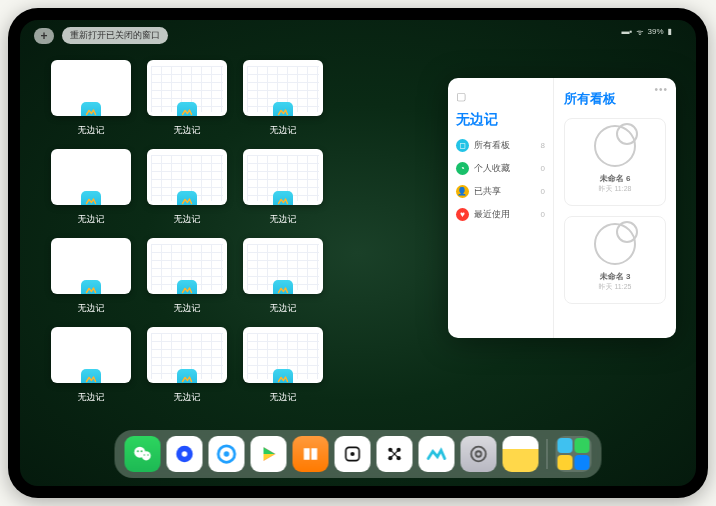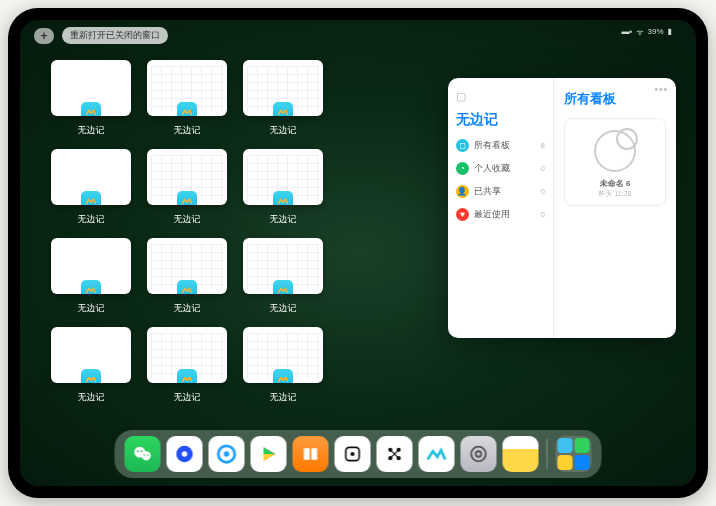--- a/index.html
+++ b/index.html
@@ -127,21 +127,21 @@
   }
   .menu-left { display:flex;align-items:center;gap:5px;}
   .mi-icon { width:13px;height:13px;border-radius:50%;display:flex;align-items:center;justify-content:center;}
   .mi-count { color:#bbb; font-size:8px;}
   .panel-right { flex:1; padding: 12px 10px;}
   .pr-title { color:#0a84ff; font-size:13px; font-weight:600; margin-bottom:10px;}
   .board-card {
     width: 100%; height: 88px;
     border: 1px solid #eee; border-radius:8px;
     margin-bottom:10px; padding:6px;
-    display:flex;flex-direction:column;align-items:center;justify-content:flex-end;
+    display:flex;flex-direction:column;align-items:center;justify-content:flex-start;
   }
   .board-sketch {
     width:42px;height:42px;border:2px solid #ccc;border-radius:50%;
     position:relative;margin-bottom:6px;
   }
   .board-sketch::after{
     content:""; position:absolute; border:2px solid #ccc; border-radius:50%;
     width:18px;height:18px; right:-4px; top:-4px;
   }
   .board-name { font-size:8px; color:#666; font-weight:600;}
@@ -352,20 +352,25 @@
           </div>
       </div>
       <div class="panel-right">
         <div class="pr-title">所有看板</div>
         <div id="board-list">
             <div class="board-card">
               <div class="board-sketch"></div>
     <div class="board-name">未命名 6</div>
     <div class="board-time">昨天 11:28</div>
             </div>
+            <div class="board-card">
+              <div class="board-sketch"></div>
+    <div class="board-name">未命名 3</div>
+    <div class="board-time">昨天 11:25</div>
+            </div>
           </div>
       </div>
     </div>
 
     <div class="dock" id="dock">
         <div class="dock-icon" style="background: linear-gradient(rgb(45, 214, 95), rgb(29, 185, 84));">
           <svg viewBox="0 0 24 24" width="22" height="22">
             <circle cx="9" cy="10" r="6" fill="#fff"></circle>
             <circle cx="16" cy="14" r="5" fill="#fff"></circle>
             <circle cx="7" cy="9" r="1" fill="#2dbd55"></circle>

